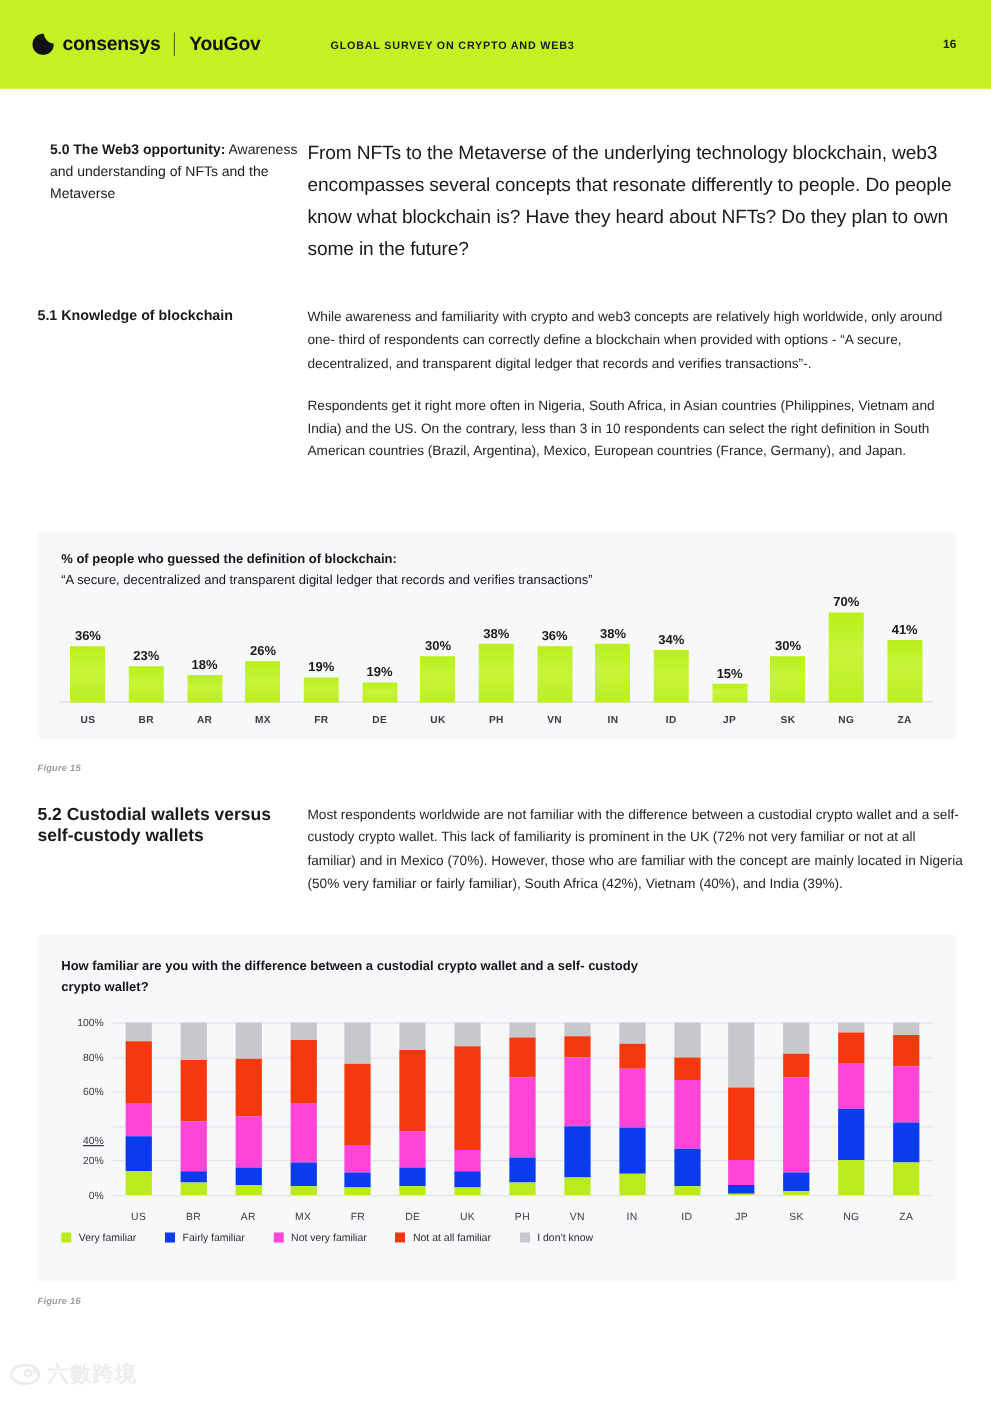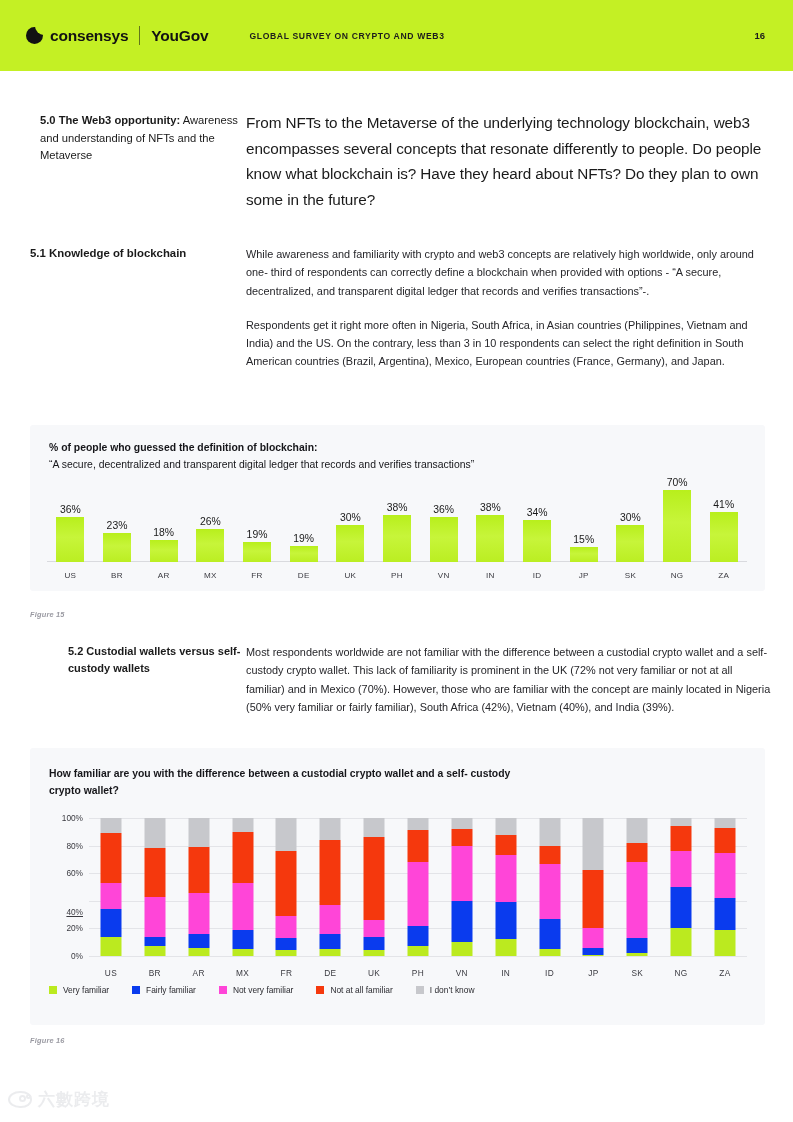--- a/index.html
+++ b/index.html
@@ -33,21 +33,21 @@
     margin-left:7px; letter-spacing:-0.2px;
   }
   .brand-div {
     width:1px; height:19px; background:#121212; opacity:.55;
     margin:0 11px;
   }
   .brand-partner {
     font-size:15.5px; font-weight:700; color:#121212; letter-spacing:-0.2px;
   }
   .header-title {
-    margin-left:41px; font-size:8.6px; font-weight:700;
+    margin-left:56px; font-size:8.6px; font-weight:700;
     letter-spacing:.65px; color:#1c1c1c;
   }
   .header-page {
     position:absolute; right:28px; font-size:9.5px;
     font-weight:700; color:#1c1c1c;
   }
 
   
   .sec { position:absolute; }
   .sec-label {
@@ -80,21 +80,21 @@
     color:#9a9aa2; letter-spacing:.2px;font-weight:bold;
   }
 
   
   #chart1 { position:absolute; left:47px; top:481px; width:700px; height:100px; }
   .c1-base {
     position:absolute; left:0; bottom:19px; width:700px; height:1px;
     background:#d9dade;
   }
   .c1-cols { position:absolute; left:0; top:0; width:700px; height:100px; display:flex; }
-  .c1-col { flex:1; position:relative; }
+  .c1-col { flex:1; position:relative;font-weight:bold; }
   .c1-bar {
     position:absolute; bottom:19px; left:50%; transform:translateX(-50%);
     width:28px;
     background:linear-gradient(180deg,#b8ef1c 0%,#c7f53a 45%,#bbee22 100%);
   }
   .c1-val {
     position:absolute; left:50%; transform:translateX(-50%);
     font-size:10.4px; color:#1a1a1a; white-space:nowrap;
   }
   .c1-cat {
@@ -277,21 +277,21 @@
           <div class="c1-bar" style="height: 50px;"></div>
           <div class="c1-val" style="bottom: 71px;">41%</div>
           <div class="c1-cat">ZA</div>
         </div>
       </div>
   </div>
 
   <div class="fig-caption" style="left:30px; top:610px;">Figure 15</div>
 
   <div class="sec" style="left:30px; top:643px;">
-    <div class="sec-label" style="font-size:11px; line-height:17px; width:190px;margin-left:38px;">
+    <div class="sec-label" style="font-size:14px; line-height:17px; width:190px;">
       <b>5.2 Custodial wallets versus self-custody wallets</b>
     </div>
   </div>
   <div class="sec" style="left:246px; top:643px;">
     <div class="para">Most respondents worldwide are not familiar with the difference between a custodial crypto wallet and a self- custody crypto wallet. This lack of familiarity is prominent in the UK (72% not very familiar or not at all familiar) and in Mexico (70%). However, those who are familiar with the concept are mainly located in Nigeria (50% very familiar or fairly familiar), South Africa (42%), Vietnam (40%), and India (39%).</div>
   </div>
 
   <div class="panel" style="left:30px; top:748px; width:735px; height:277px;">
     <div style="position:absolute; left:19px; top:18px; width:470px;">
       <div class="fig-title">How familiar are you with the difference between a custodial crypto wallet and a self- custody crypto wallet?</div>

